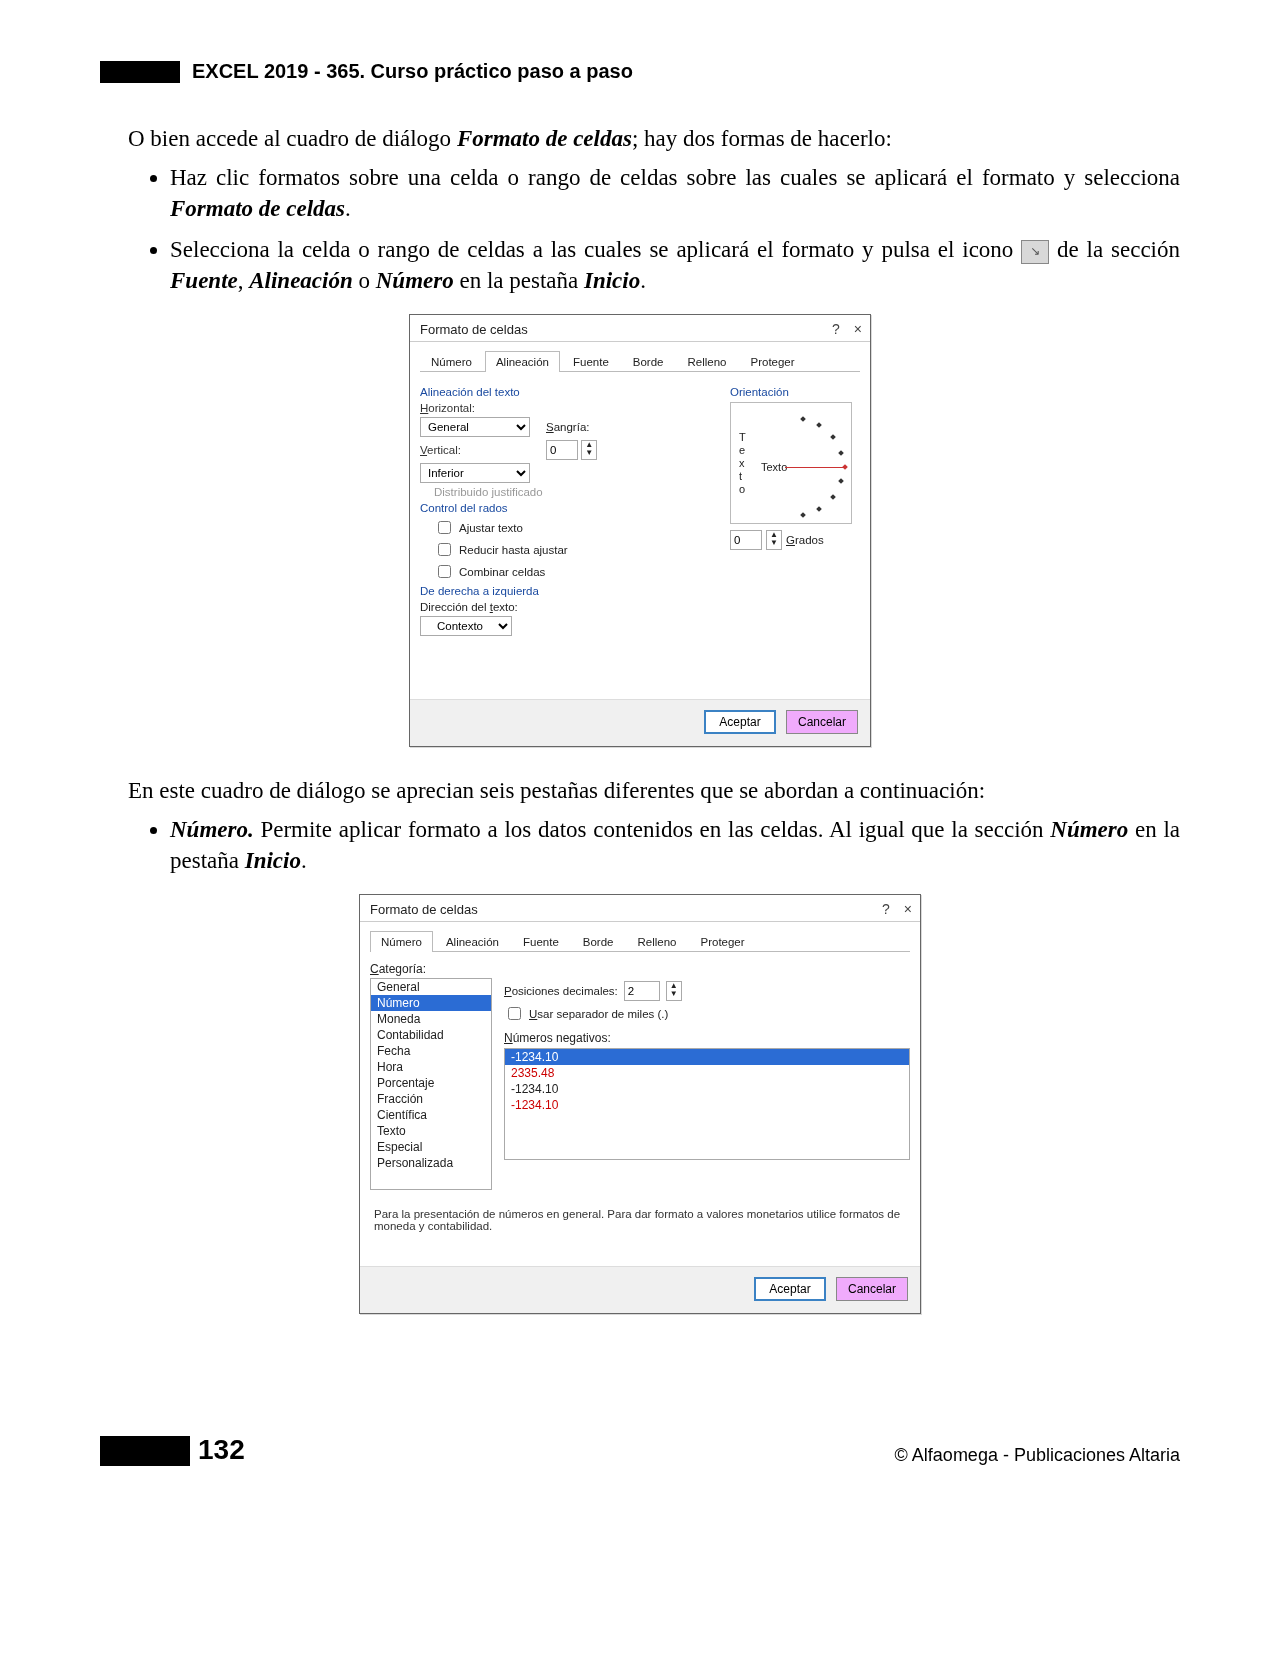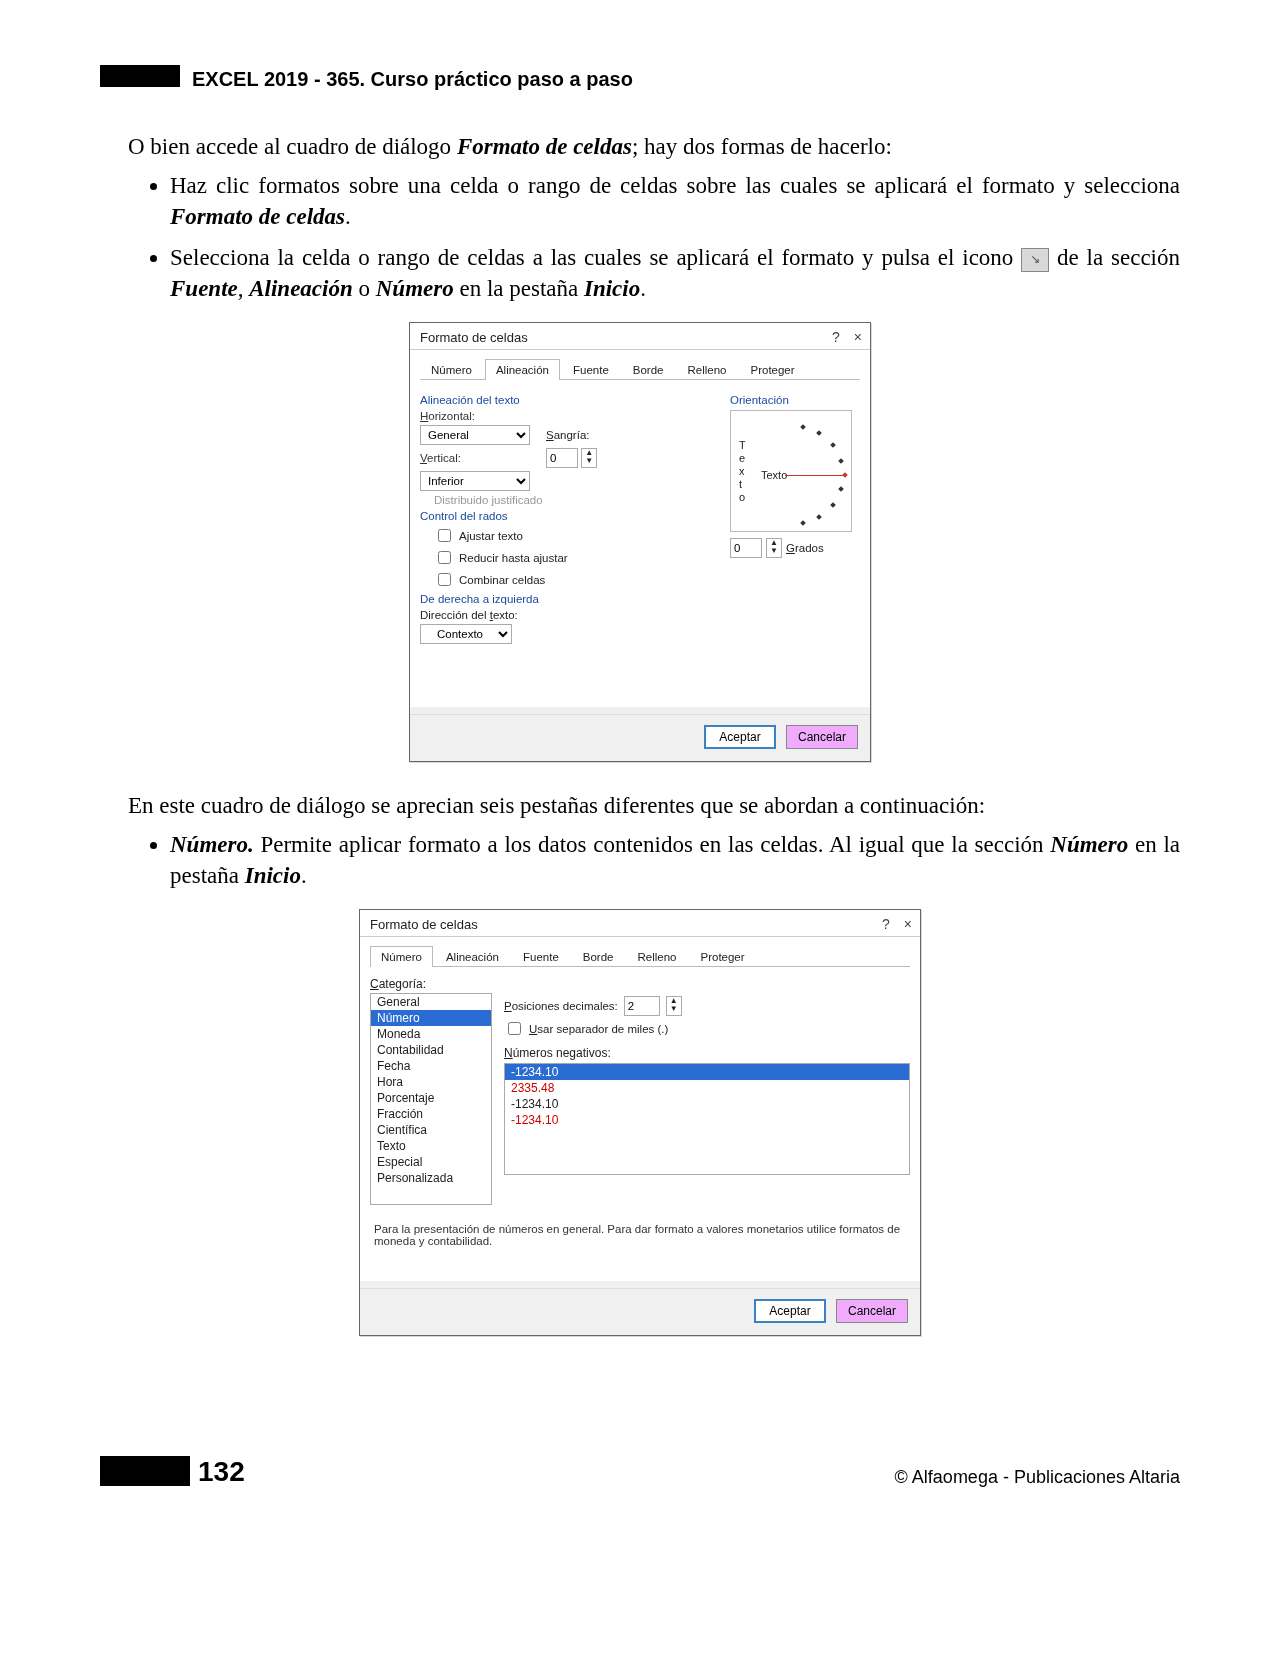--- a/index.html
+++ b/index.html
@@ -22,21 +22,20 @@
   .black-block {
     width: 80px;
     height: 22px;
     background: #000;
     margin-right: 12px;
   }
   .header-title {
     font-family: Arial, sans-serif;
     font-weight: bold;
     font-size: 20px;
-    margin-top: 8px;
   }
   .body-text {
     font-size: 23px;
     line-height: 1.35;
     text-align: justify;
   }
   .para {
     margin: 0 0 8px 0;
   }
   .indent {
@@ -151,21 +150,20 @@
     font-size: 11.5px;
     margin: 3px 0 3px 14px;
   }
   .dialog-buttons {
     display: flex;
     justify-content: flex-end;
     gap: 10px;
     padding: 10px 12px 12px 0;
     background: #f0f0f0;
     border-top: 1px solid #ddd;
-    margin-top: 7px;
   }
   .btn {
     min-width: 72px;
     height: 24px;
     font-size: 12px;
     border: 1px solid #888;
     background: #f0abfc;
     cursor: default;
   }
   .btn.primary {
@@ -248,21 +246,21 @@
   }
   .footer {
     display: flex;
     justify-content: space-between;
     align-items: flex-end;
     margin-top: 120px;
     padding: 0 0 20px 0;
   }
   .footer-left {
     display: flex;
-    align-items: flex-start;
+    align-items: flex-end;
   }
   .footer-block {
     width: 90px;
     height: 30px;
     background: #000;
     margin-right: 0;
   }
   .page-num {
     font-family: Arial, sans-serif;
     font-weight: bold;

